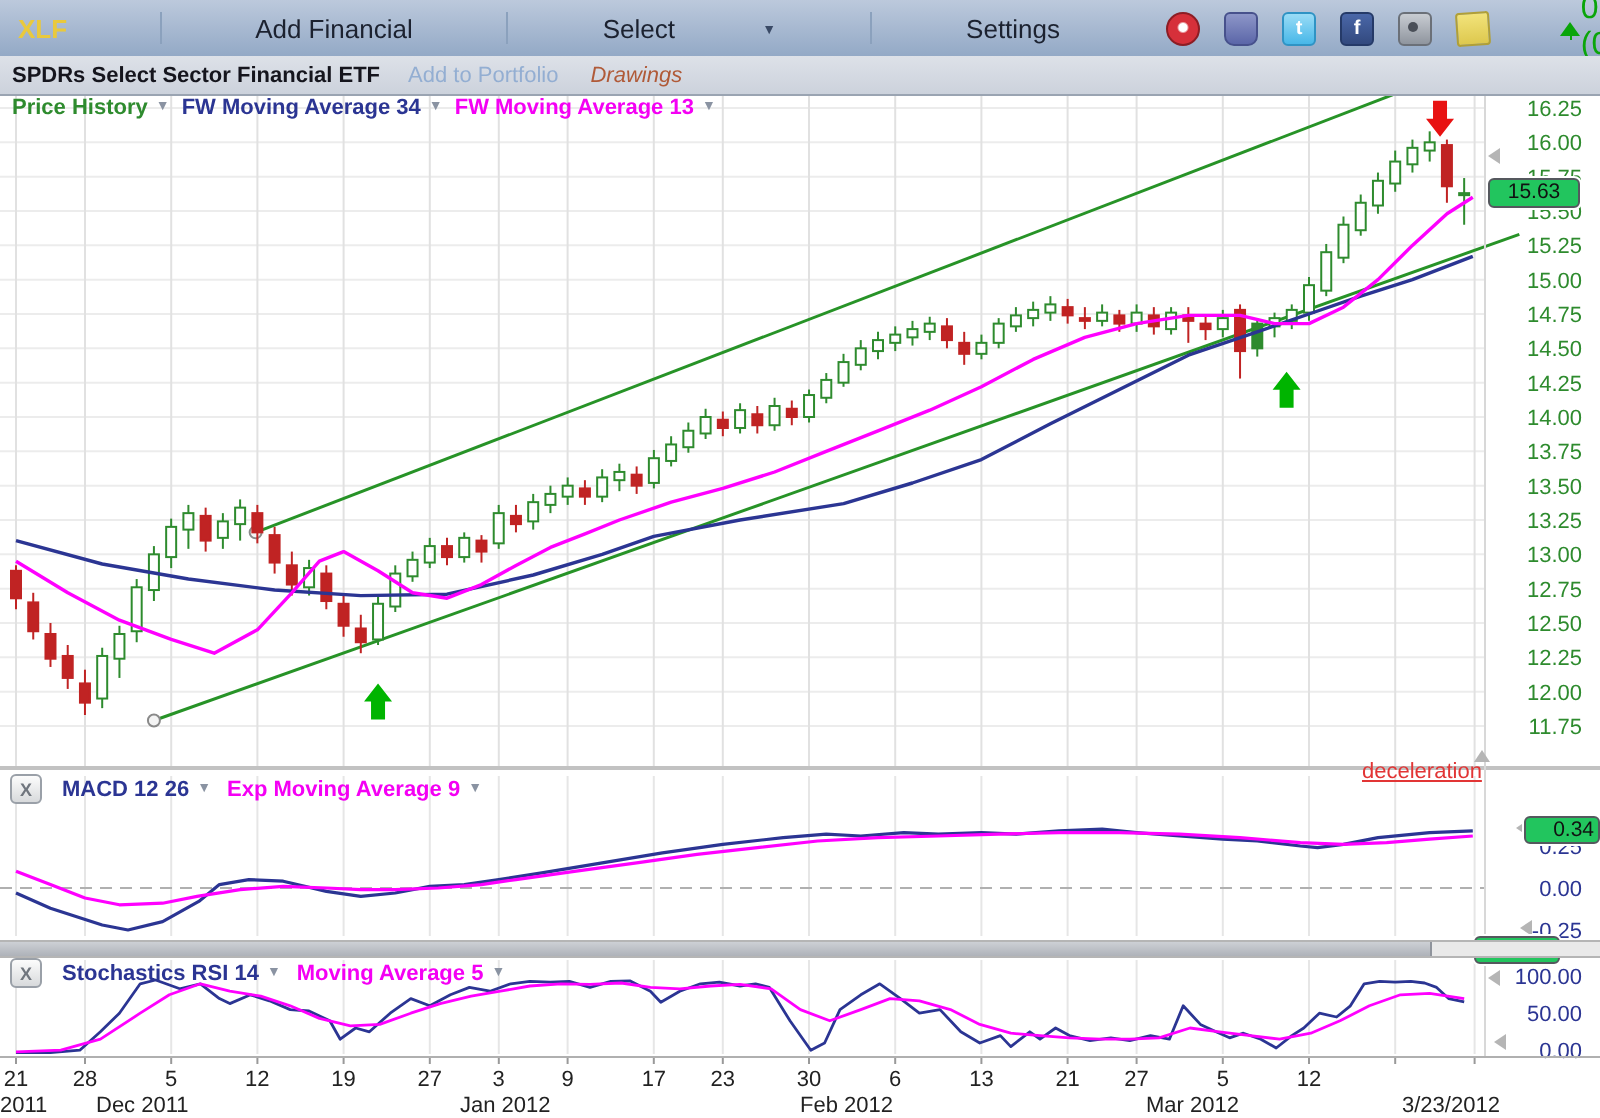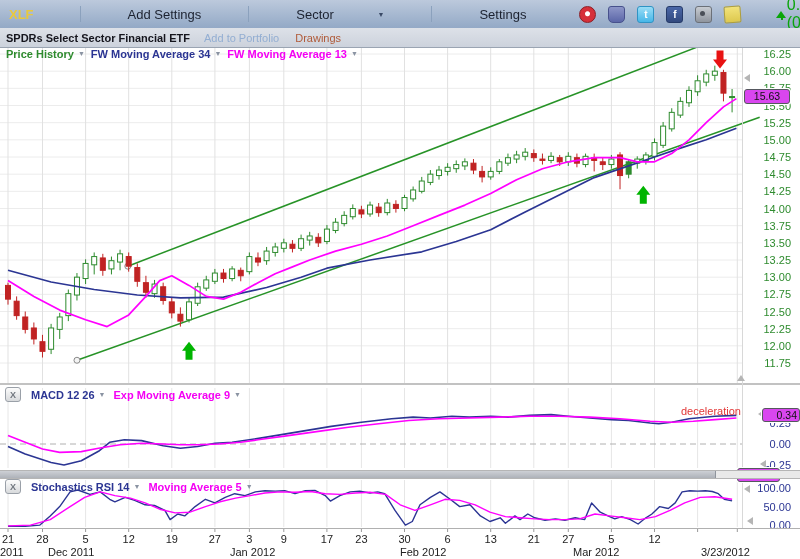--- a/index.html
+++ b/index.html
@@ -25,50 +25,50 @@
   .note{background:linear-gradient(#f2e37a,#ddc84e);border:1px solid #b09f37;border-radius:2px;transform:rotate(-4deg);}
   .change{margin-left:auto;display:flex;align-items:center;color:#0aa50a;font-size:16px;padding-right:6px;}
   .up-glyph{width:0;height:0;border-left:5px solid transparent;border-right:5px solid transparent;
     border-bottom:7px solid #0aa50a;margin-right:1px;}
   .up-stem{width:3px;height:5px;background:#0aa50a;margin-right:4px;margin-left:-6.5px;margin-top:7px;}
   
   .subbar{position:absolute;left:0;top:28px;width:800px;height:19px;z-index:5;background:linear-gradient(#dde1e8,#ccd2dc);
     border-bottom:1px solid #9aa4b2;display:flex;align-items:center;font-size:11px;}
   .etfname{color:#15151d;font-weight:bold;padding:0 6px;}
   .addport{color:#93aed2;padding:0 8px;text-align:right;}
-  .drawings{color:#b05a38;padding:0 8px;}
+  .drawings{color:#b05a38;padding:0 8px;font-style:italic;}
   
   .legend{position:absolute;left:6px;top:48px;z-index:4;display:flex;align-items:center;font-size:11px;font-weight:bold;}
   .legend .item{margin-right:6px;white-space:nowrap;}
   .lg-caret{font-size:7px;color:#8a93a2;margin-left:4px;vertical-align:2px;}
   .pane-hdr{position:absolute;z-index:4;display:flex;align-items:center;font-size:11px;font-weight:bold;}
   .xbtn{width:14px;height:13px;margin-right:10px;border:1px solid #9aa0a8;border-radius:3px;
     background:linear-gradient(#fcfcfc,#d8dadc);color:#70767e;font-size:9px;font-weight:bold;
     display:flex;align-items:center;justify-content:center;}
   .navy{color:#2b3593;} .mag{color:#f400f4;} .grn{color:#2e8b2e;}
-  .valbox{position:absolute;z-index:4;background:#d946ef;border:1px solid #55585e;border-radius:3px;
+  .valbox{position:absolute;z-index:4;background:#22c55e;border:1px solid #55585e;border-radius:3px;
     font-size:10.5px;color:#111;text-align:center;line-height:12px;padding:0 2px;box-shadow:0 0 0 1px #fff;}
   .decel{position:absolute;z-index:4;color:#e23535;font-size:11px;}
   .scrollbar{position:absolute;left:0;top:470px;width:800px;height:7px;z-index:4;background:#e9e9e9;
     border-top:1px solid #b5b5b5;border-bottom:1px solid #b5b5b5;}
   .thumb{position:absolute;left:0;top:0;width:715px;height:7px;background:linear-gradient(#cdd0d5,#aeb2b9);border-right:1px solid #8f949c;}
   svg{position:absolute;left:0;top:0;z-index:1;}
   svg text{font-family:"Liberation Sans",sans-serif;}
 </style>
 </head>
 <body>
 <div class="root">
 
 <div class="titlebar">
   <span class="symbol">XLF</span>
   <span class="tb-sep"></span>
-  <span class="tb-item">Add Settings</span>
+  <span class="tb-item">Add Financial</span>
   <span class="tb-sep"></span>
   <span class="tb-item">
-    <span>Sector</span>
+    <span>Select</span>
     <span class="caret" style="margin-left:40px">▼</span>
   </span>
   <span class="tb-sep"></span>
   <span class="tb-item">Settings</span>
   <span class="tb-icons">
     <span class="icon clock"></span>
     <span class="icon db"></span>
     <span class="icon tw">t</span>
     <span class="icon fb">f</span>
     <span class="icon cam"></span>
@@ -459,21 +459,21 @@
   <span class="item mag"><span>FW Moving Average 13</span><span class="lg-caret">▼</span></span>
 </div>
 
 <div class="pane-hdr" style="left:5px;top:387px;">
   <span class="xbtn">X</span>
   <span class="navy">MACD 12 26</span>
   <span class="lg-caret">▼</span>
   <span class="mag" style="margin-left:8px">Exp Moving Average 9</span>
   <span class="lg-caret">▼</span>
 </div>
-<div class="decel" style="left:681px;top:405px;">deceleration</div>
+<div class="decel" style="left:681px;top:380px;text-decoration:underline;">deceleration</div>
 
 <div class="pane-hdr" style="left:5px;top:479px;">
   <span class="xbtn">X</span>
   <span class="navy">Stochastics RSI 14</span>
   <span class="lg-caret">▼</span>
   <span class="mag" style="margin-left:8px">Moving Average 5</span>
   <span class="lg-caret">▼</span>
 </div>
 
 <div class="valbox" style="left:744px;top:89px;width:40px;height:13px;">15.63</div>

